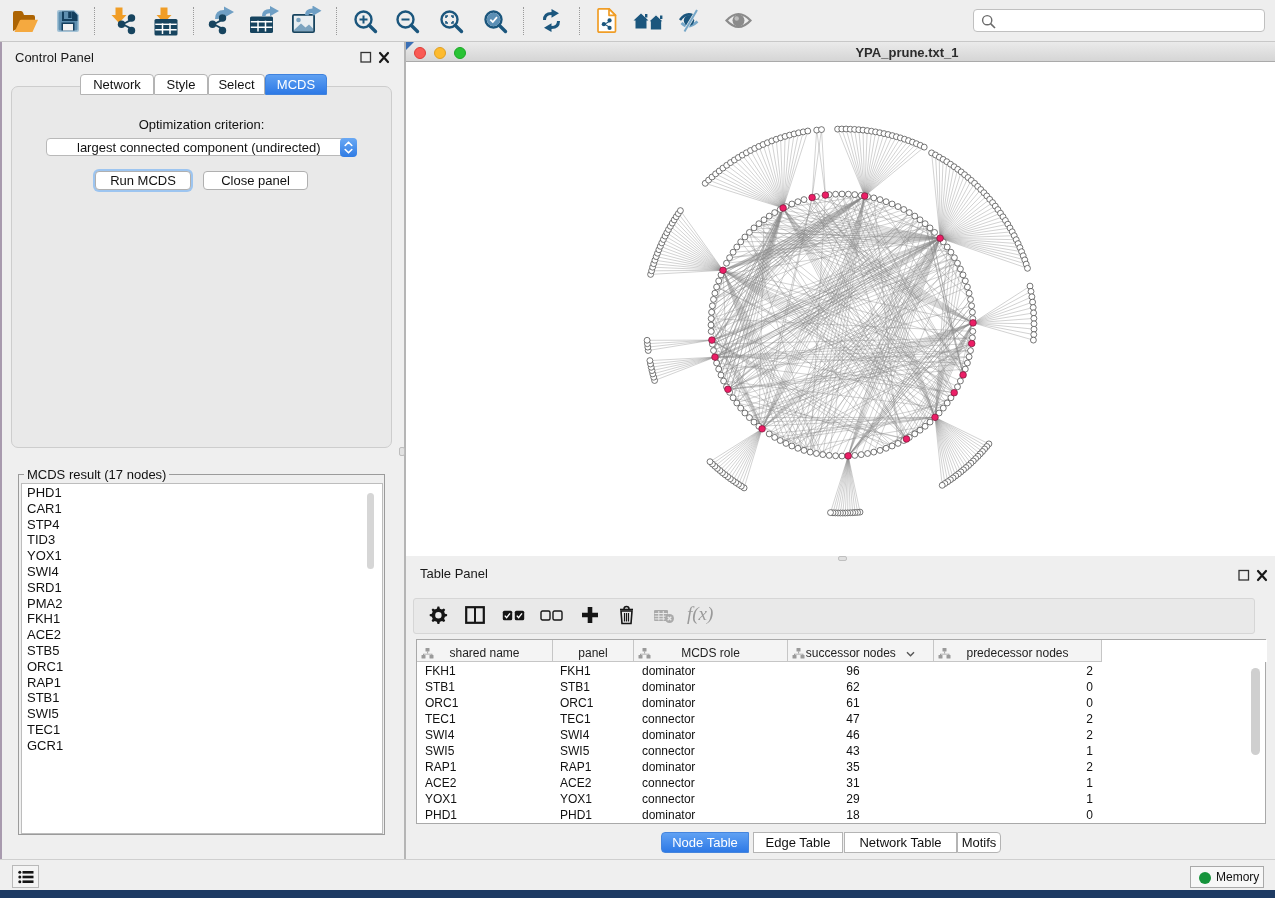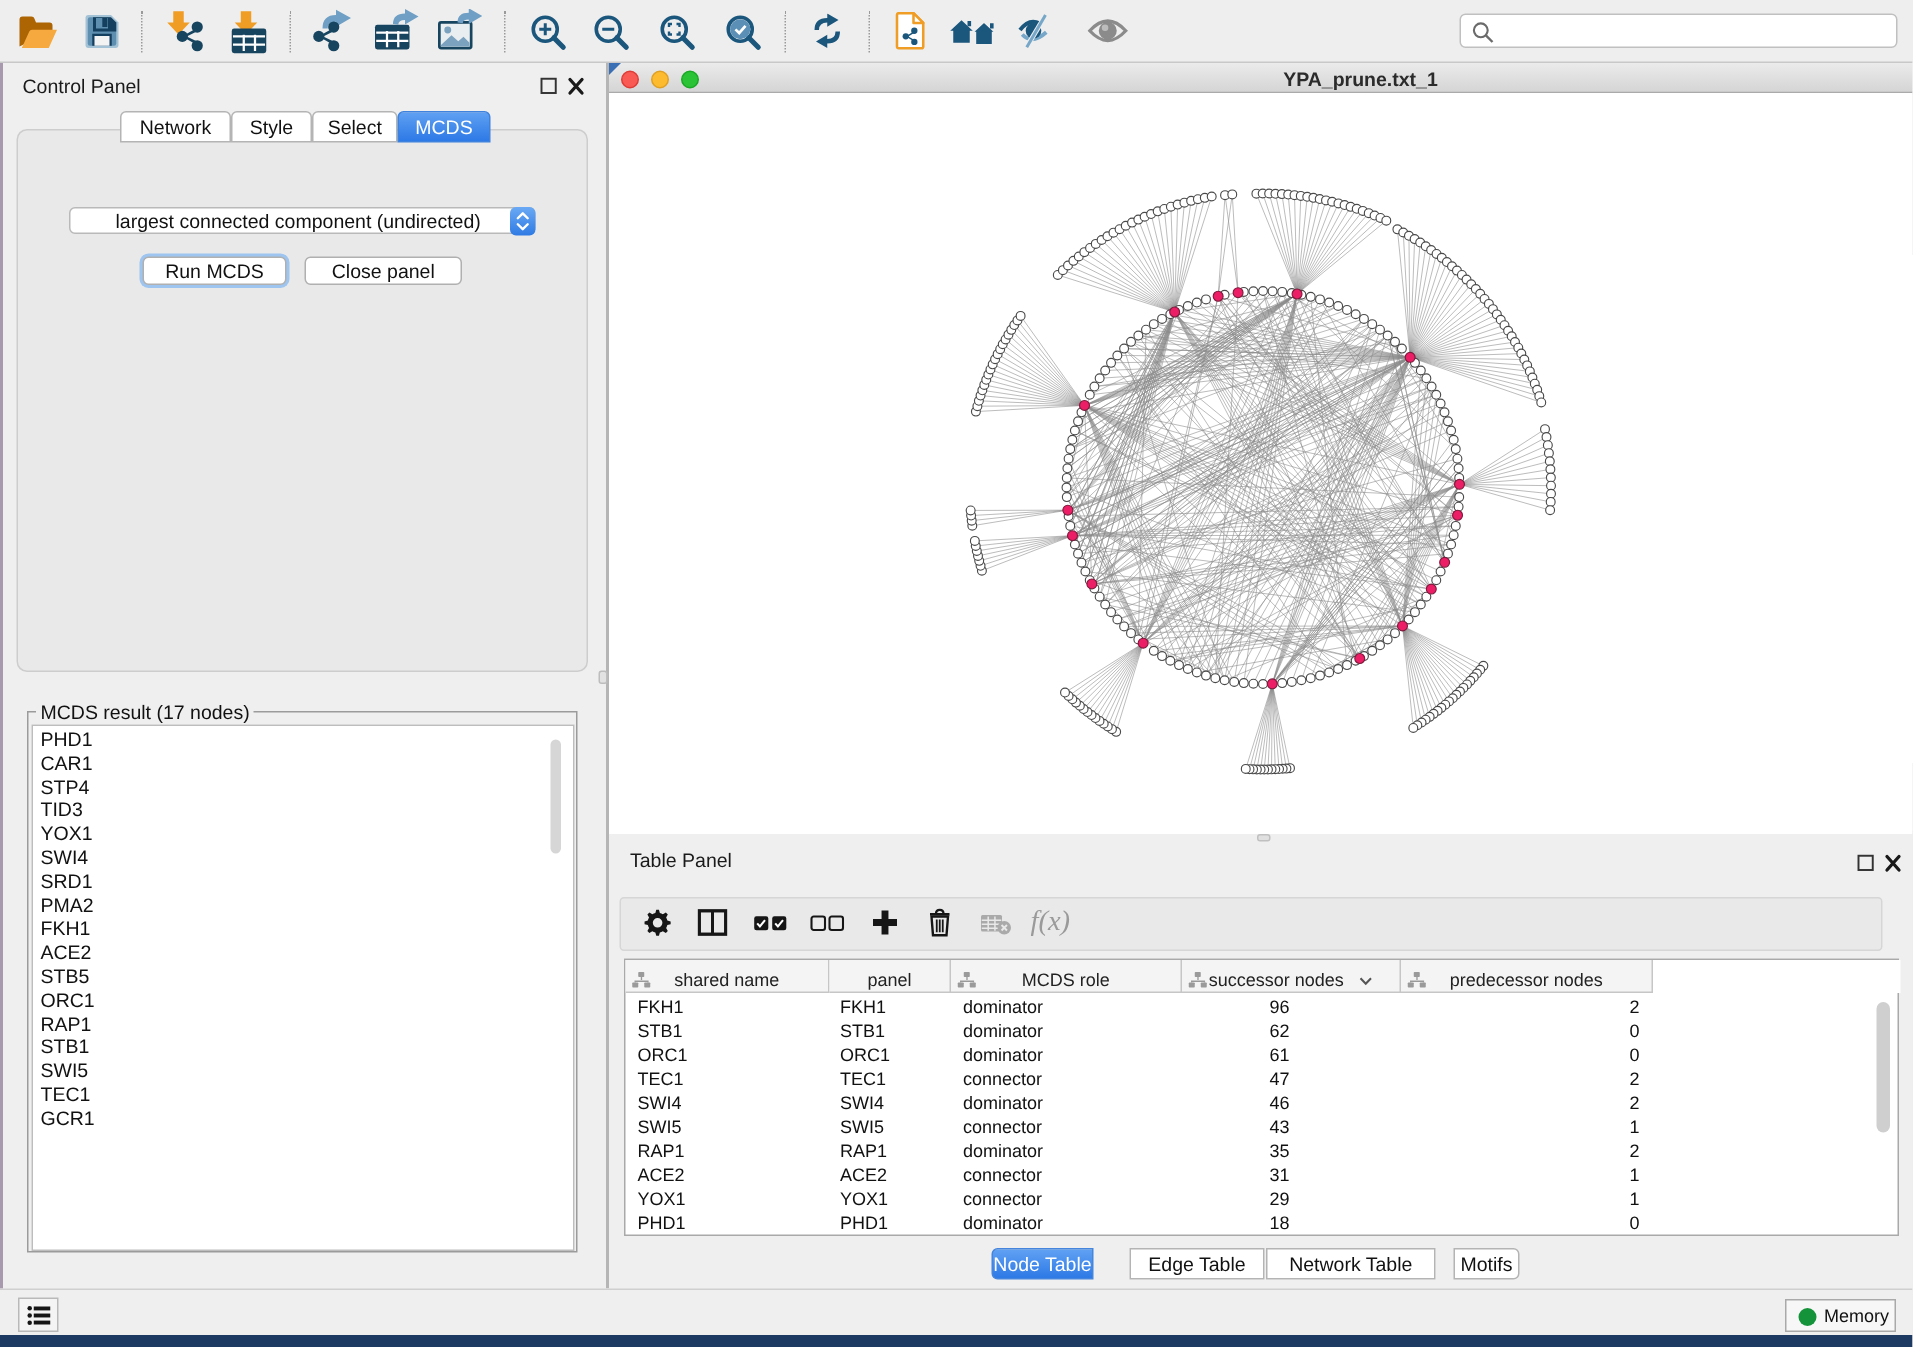--- a/index.html
+++ b/index.html
@@ -219,20 +219,21 @@
 <div class="abs" id="leftedge"></div>
 <div class="abs" id="cpanel">
   <div id="cpanel-title">Control Panel</div>
   <div id="cp-icons" style="left:358px; top:9px; position:absolute; right:auto;">
       <svg width="32" height="14" viewBox="0 0 32 14" style="position:absolute;">
 <rect x="1" y="1.5" width="9.5" height="9.5" fill="none" stroke="#333" stroke-width="1.3"></rect>
 <path d="M20 2 L28 11 M28 2 L20 11" stroke="#1a1a1a" stroke-width="2.2" stroke-linecap="round"></path>
       </svg>
     </div>
   <div id="cp-box">
+    <div id="opt-label">Optimization criterion:</div>
     <div id="cp-select">largest connected component (undirected)
       <div id="cp-spin">
           <svg width="11" height="15" viewBox="0 0 11 15">
             <path d="M2.2 5.5 L5.5 2.2 L8.8 5.5" fill="none" stroke="#fff" stroke-width="1.6" stroke-linecap="round" stroke-linejoin="round"></path>
             <path d="M2.2 9.5 L5.5 12.8 L8.8 9.5" fill="none" stroke="#fff" stroke-width="1.6" stroke-linecap="round" stroke-linejoin="round"></path>
           </svg>
         </div>
     </div>
     <div class="btn" id="btn-run">Run MCDS</div>
     <div class="btn" id="btn-close">Close panel</div>
@@ -1256,24 +1257,24 @@
           <span class="c1">PHD1</span>
           <span class="c2">PHD1</span>
           <span class="c3">dominator</span>
           <span class="c4">18</span>
           <span class="c5">0</span>
         </div>
     </div>
     <div id="tp-vscroll"></div>
   </div>
   <div id="tp-tabs">
-    <div class="btab" style="left:0; width:68px; background:linear-gradient(#60a1f3,#2d79e6); border-color:#4585dd; color:#fff; border-radius:4px 0 0 4px;">Node Table</div>
+    <div class="btab" style="left:0; width:88px; background:linear-gradient(#60a1f3,#2d79e6); border-color:#4585dd; color:#fff; border-radius:4px 0 0 4px;">Node Table</div>
     <div class="btab" style="left:92px; width:90px;">Edge Table</div>
     <div class="btab" style="left:183px; width:113px;">Network Table</div>
-    <div class="btab" style="left:308px; width:44px; border-radius:0 4px 4px 0;">Motifs</div>
+    <div class="btab" style="left:296px; width:44px; border-radius:0 4px 4px 0;">Motifs</div>
   </div>
 </div>
 <div class="abs" id="statusbar">
   <div id="list-btn">
       <svg style="position:absolute; left:5px; top:4px;" width="16" height="14" viewBox="0 0 16 14">
 <g fill="#161616">
           <circle cx="1.8" cy="2.2" r="1.5"></circle>
           <circle cx="1.8" cy="7" r="1.5"></circle>
           <circle cx="1.8" cy="11.8" r="1.5"></circle>
 <rect x="4.5" y="1" width="11" height="2.6"></rect>

